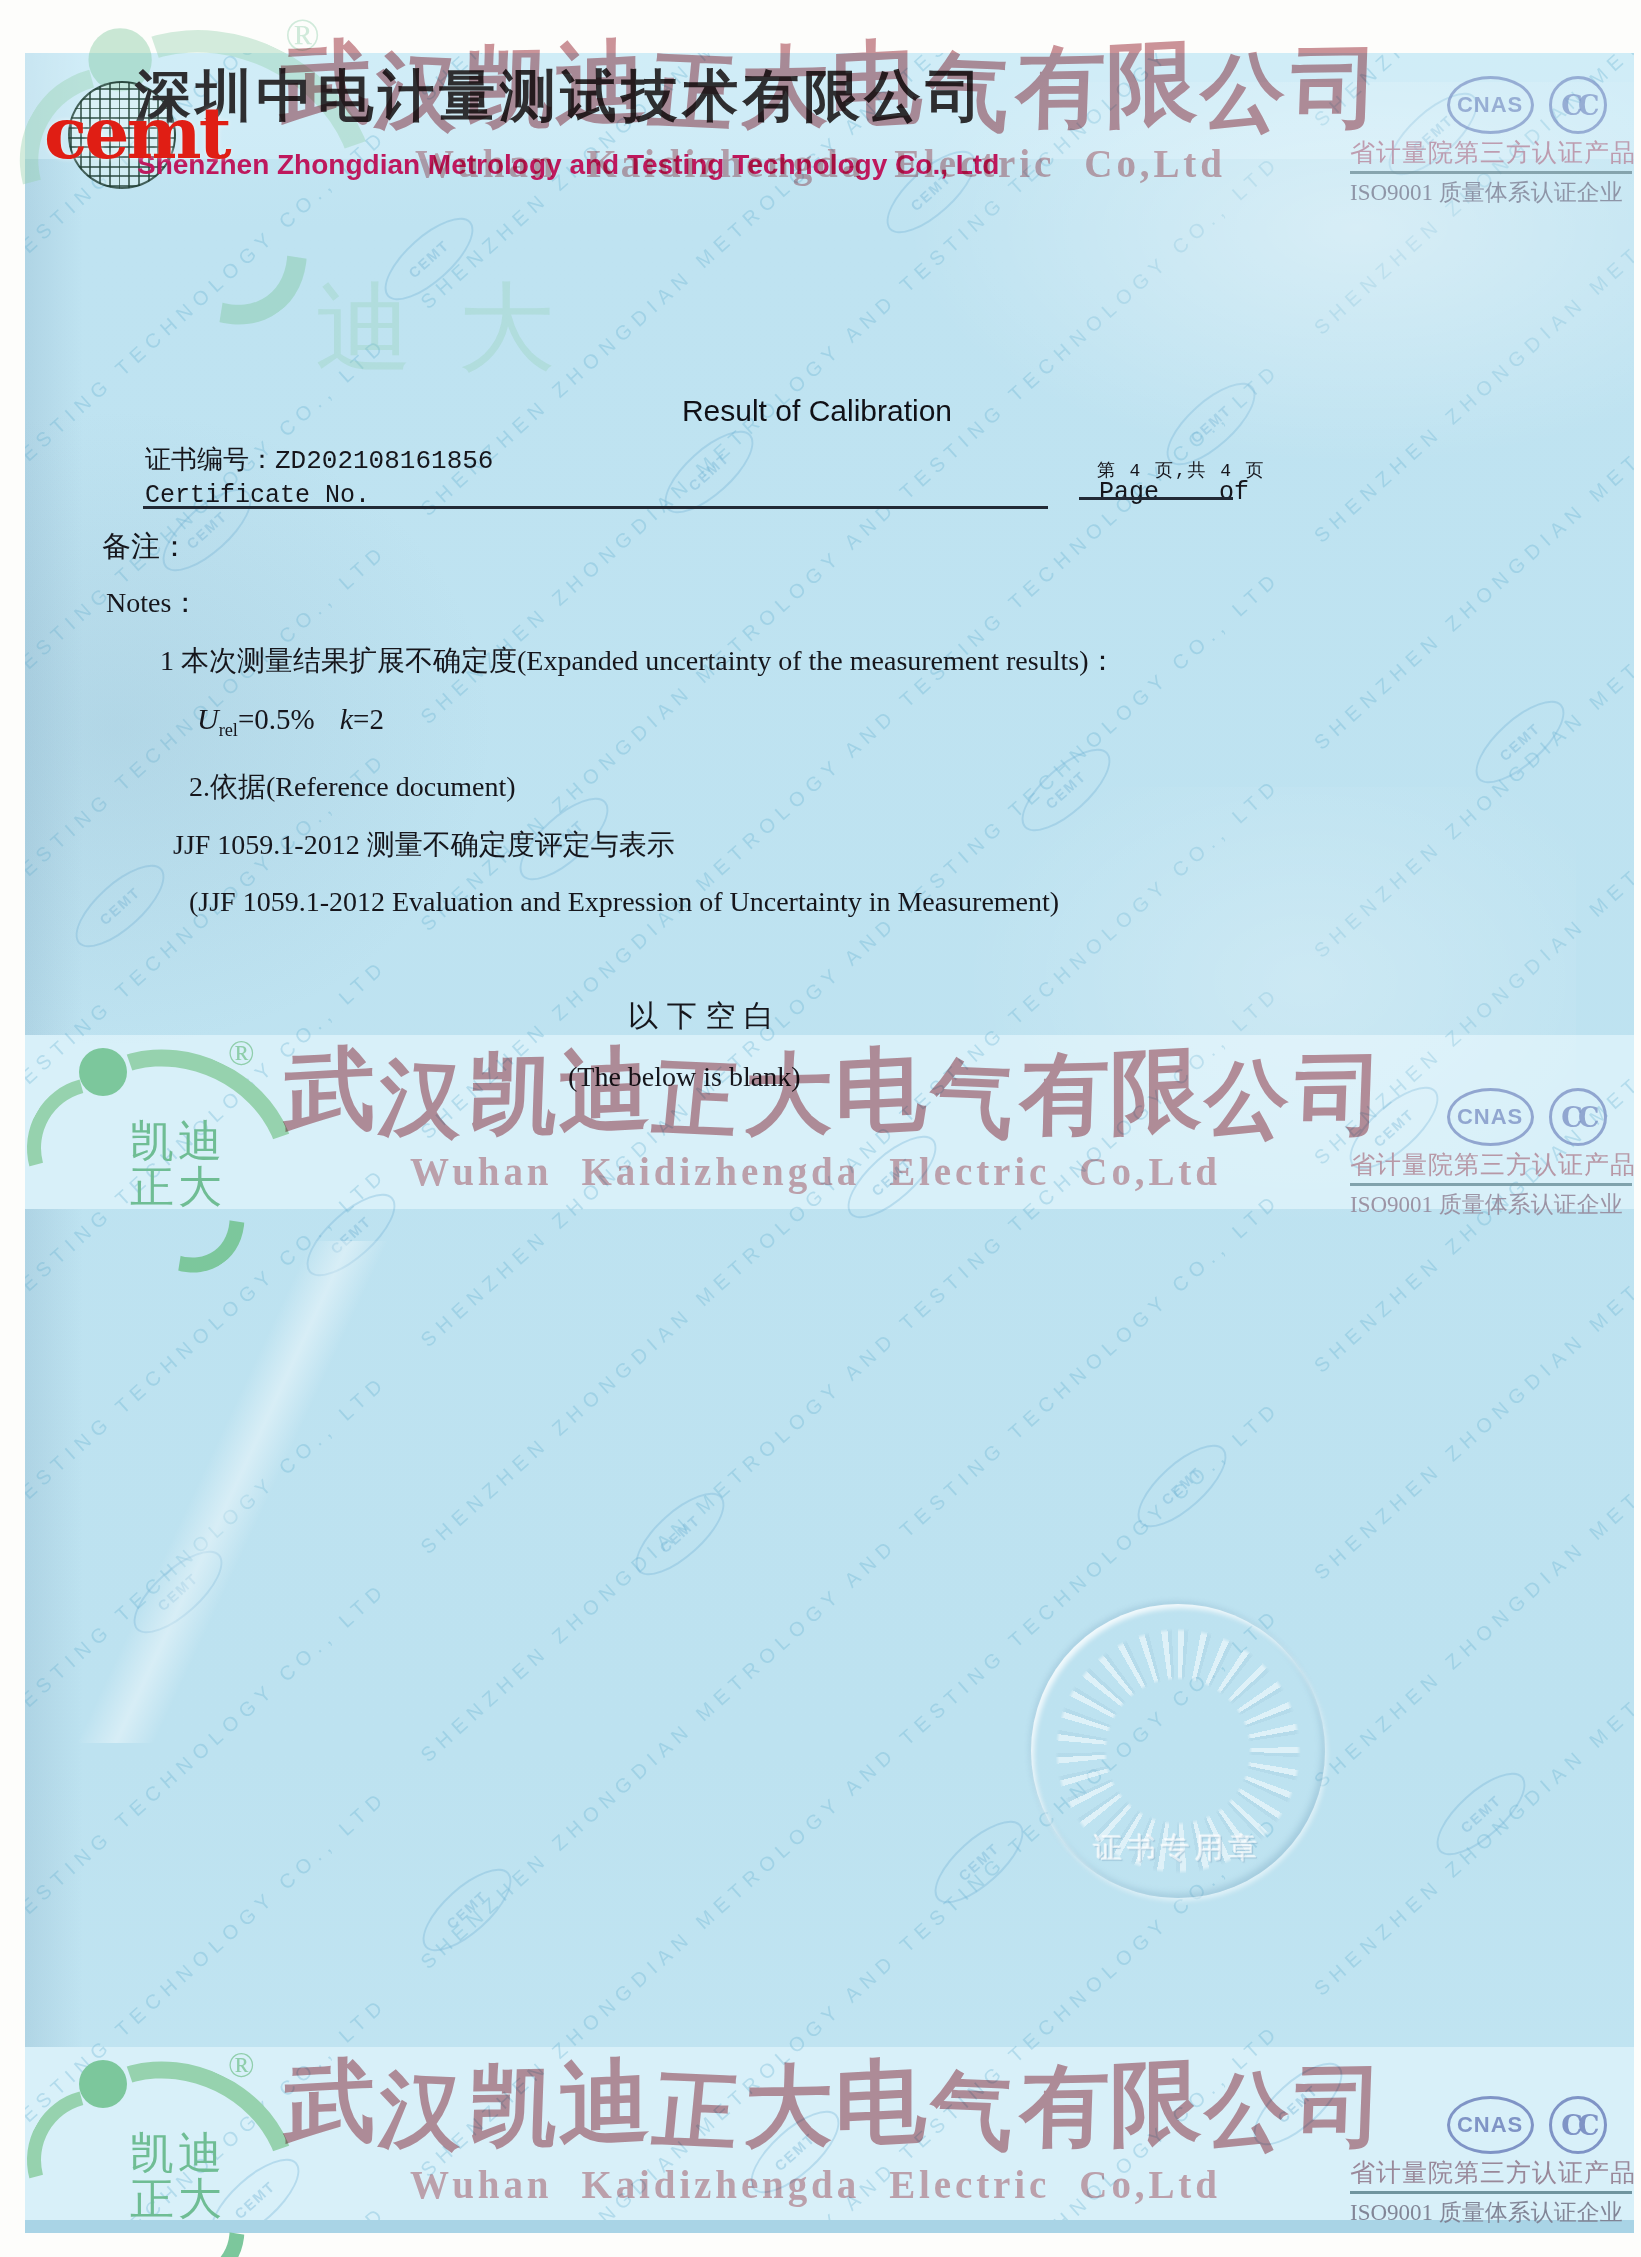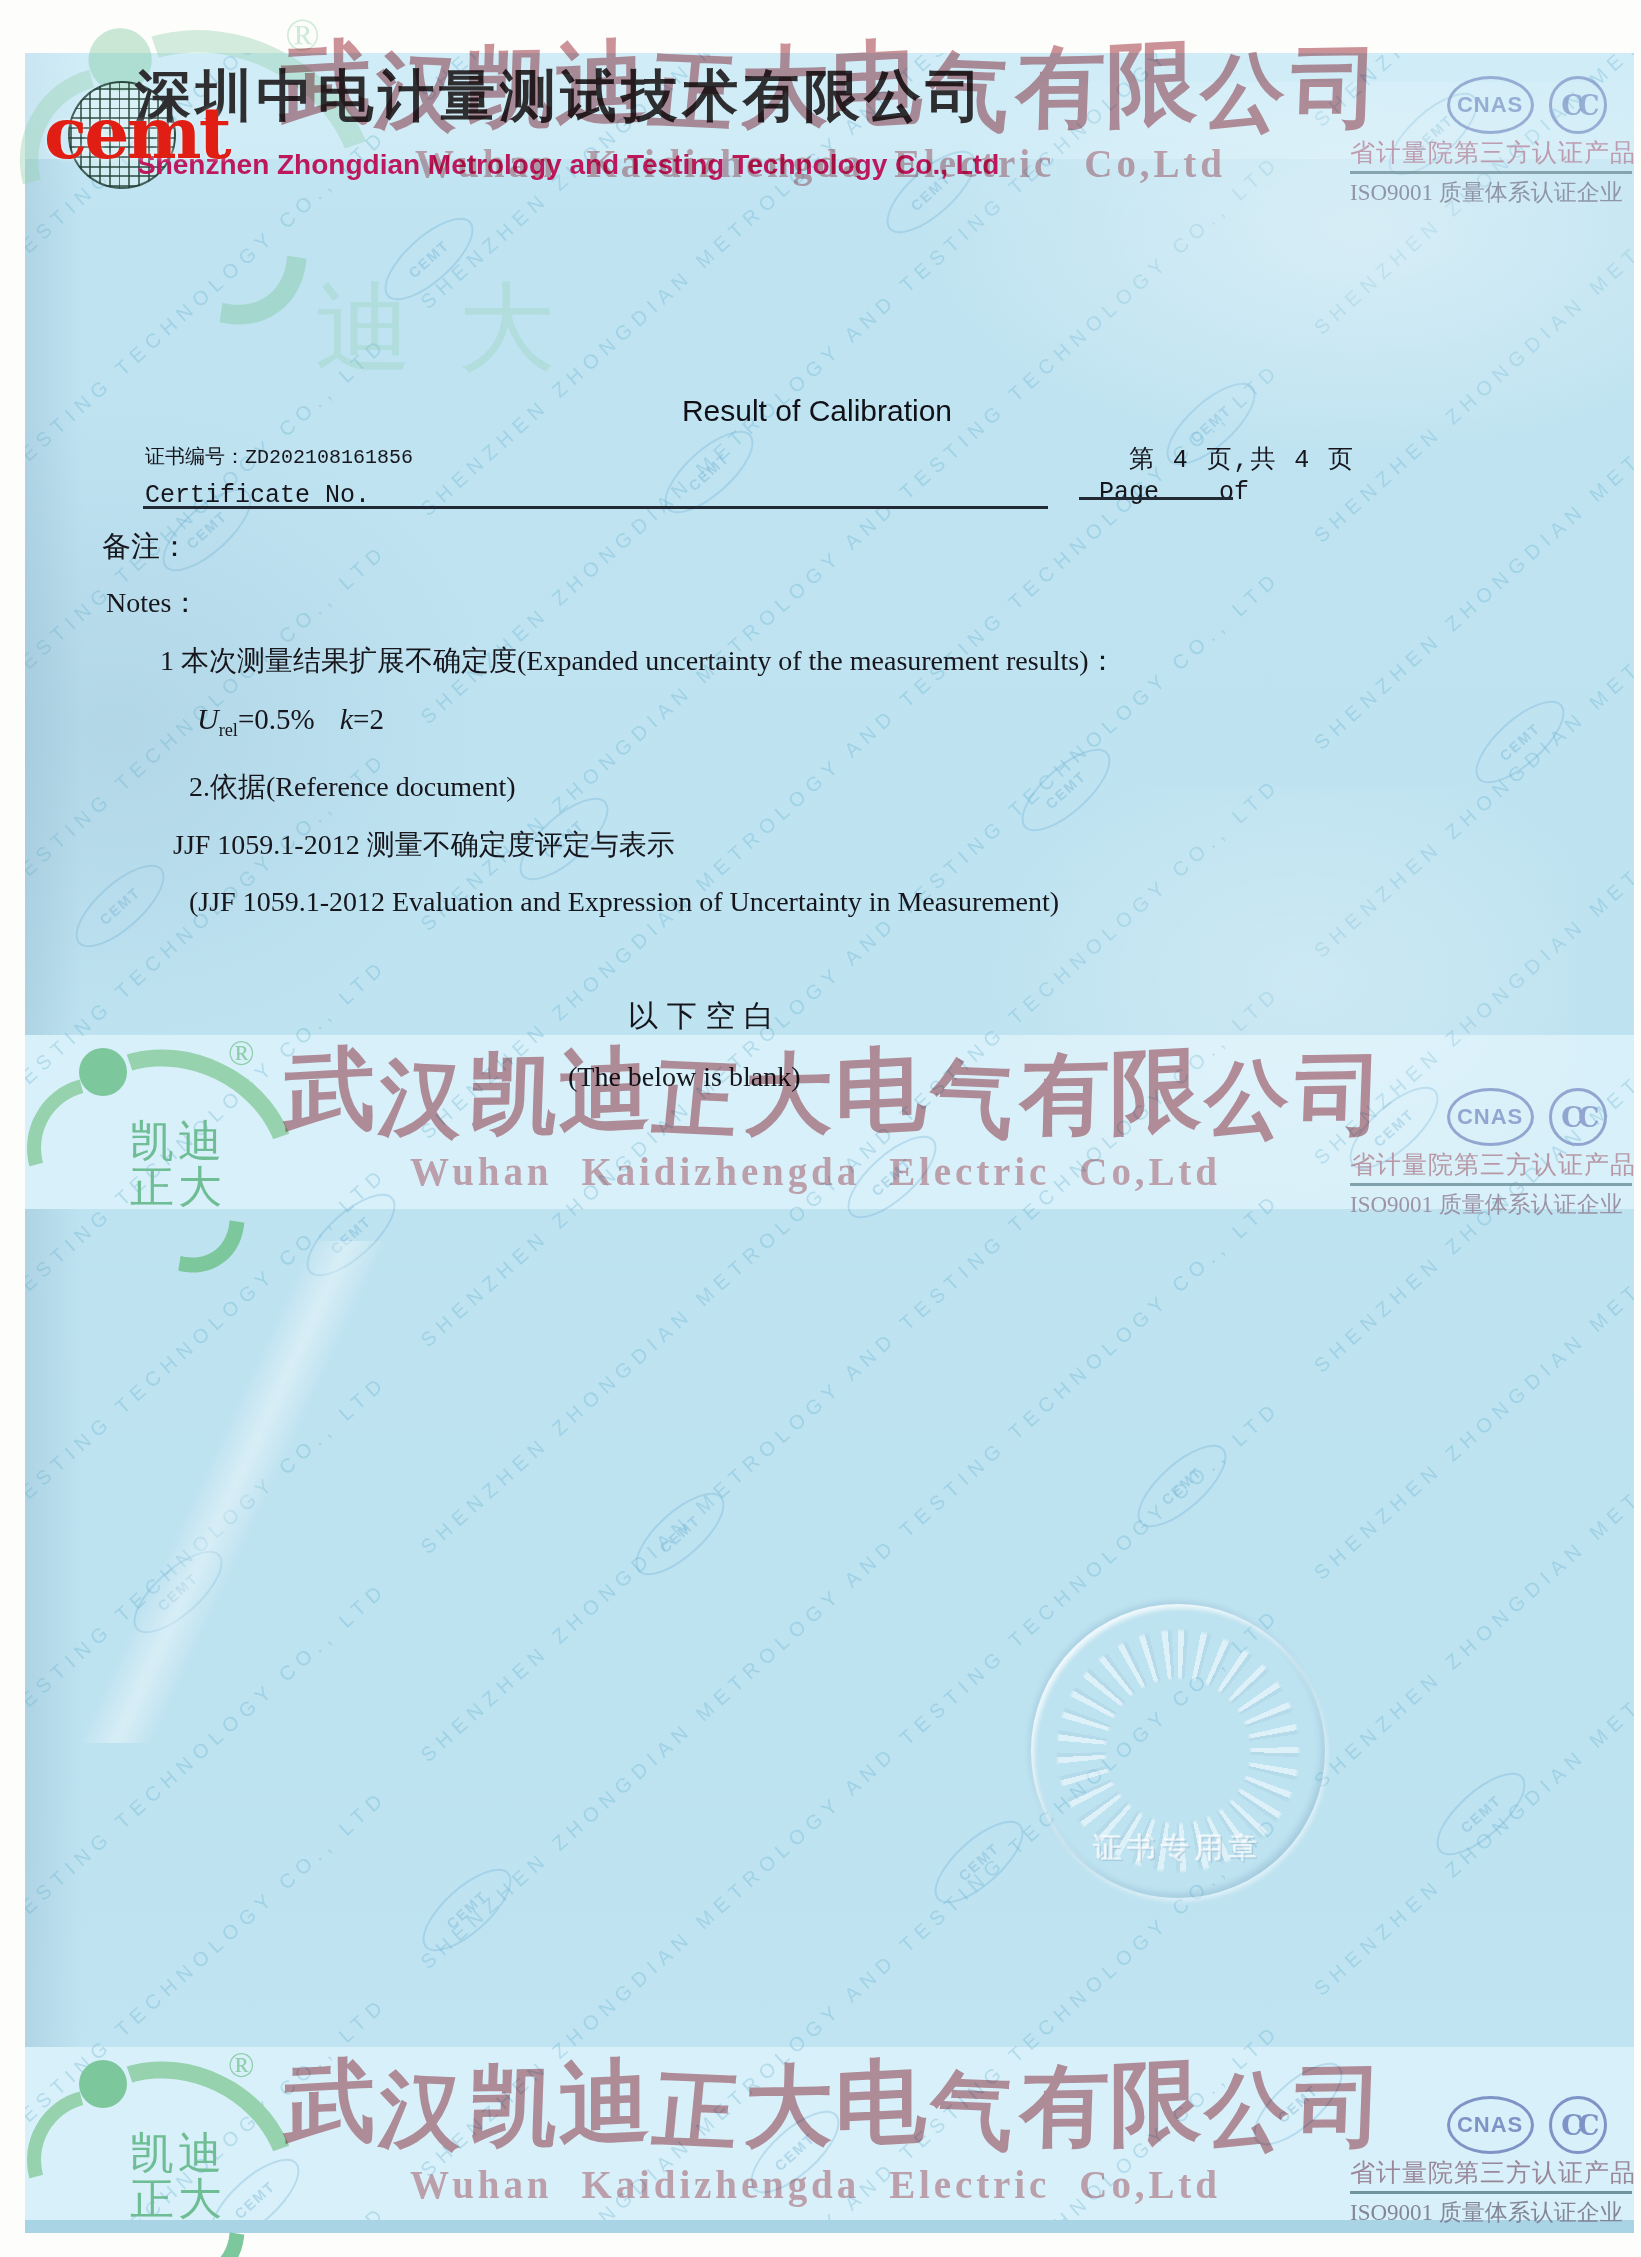--- a/index.html
+++ b/index.html
@@ -104,23 +104,23 @@
   .cb-bot{--bc:rgba(118,138,192,.9);--ct:rgba(150,130,148,.95);--cl:rgba(100,138,148,.9);--ct2:rgba(125,128,145,.95);}
 
   
   .abs{position:absolute;z-index:3;}
   .title-cn{left:0;width:1634px;top:276px;text-align:center;font-family:"Liberation Sans",sans-serif;
     font-weight:600;font-size:85px;line-height:1.15;letter-spacing:29px;color:#18181d;}
   .title-en{left:0;width:1634px;top:394px;text-align:center;font-family:"Liberation Sans",sans-serif;
     font-weight:500;font-size:30px;line-height:1.1;color:#101016;}
   .ink{color:#16161c;}
   .mono{font-family:"Liberation Mono",monospace;}
-  .certno-cn{left:145px;top:444px;font-size:20px;line-height:1.2;}
+  .certno-cn{left:145px;top:444px;font-size:26px;line-height:1.2;}
   .certno-en{left:145px;top:481px;font-size:25px;}
-  .page-cn{left:1097px;top:442px;font-size:25px;letter-spacing:1.9px;margin-left:32px;}
+  .page-cn{left:1097px;top:458px;font-size:18px;letter-spacing:1.9px;}
   .page-en{left:1099px;top:478px;font-size:25px;}
   .page-en .of{margin-left:60px;}
   .rule-main{left:143px;top:506px;width:905px;height:2.9px;background:#222a36;}
   .rule-page{left:1079px;top:497px;width:154px;height:2.9px;background:#222a36;}
   .notes-cn{left:102px;top:527px;font-size:29px;}
   .notes-en{left:106px;top:584px;font-size:28px;}
   .item1{left:160px;top:642px;font-size:28px;}
   .uline{left:197px;top:702px;font-size:29px;}
   .uline .it{font-style:italic;font-size:30px;}
   .uline sub{font-size:18.3px;}

